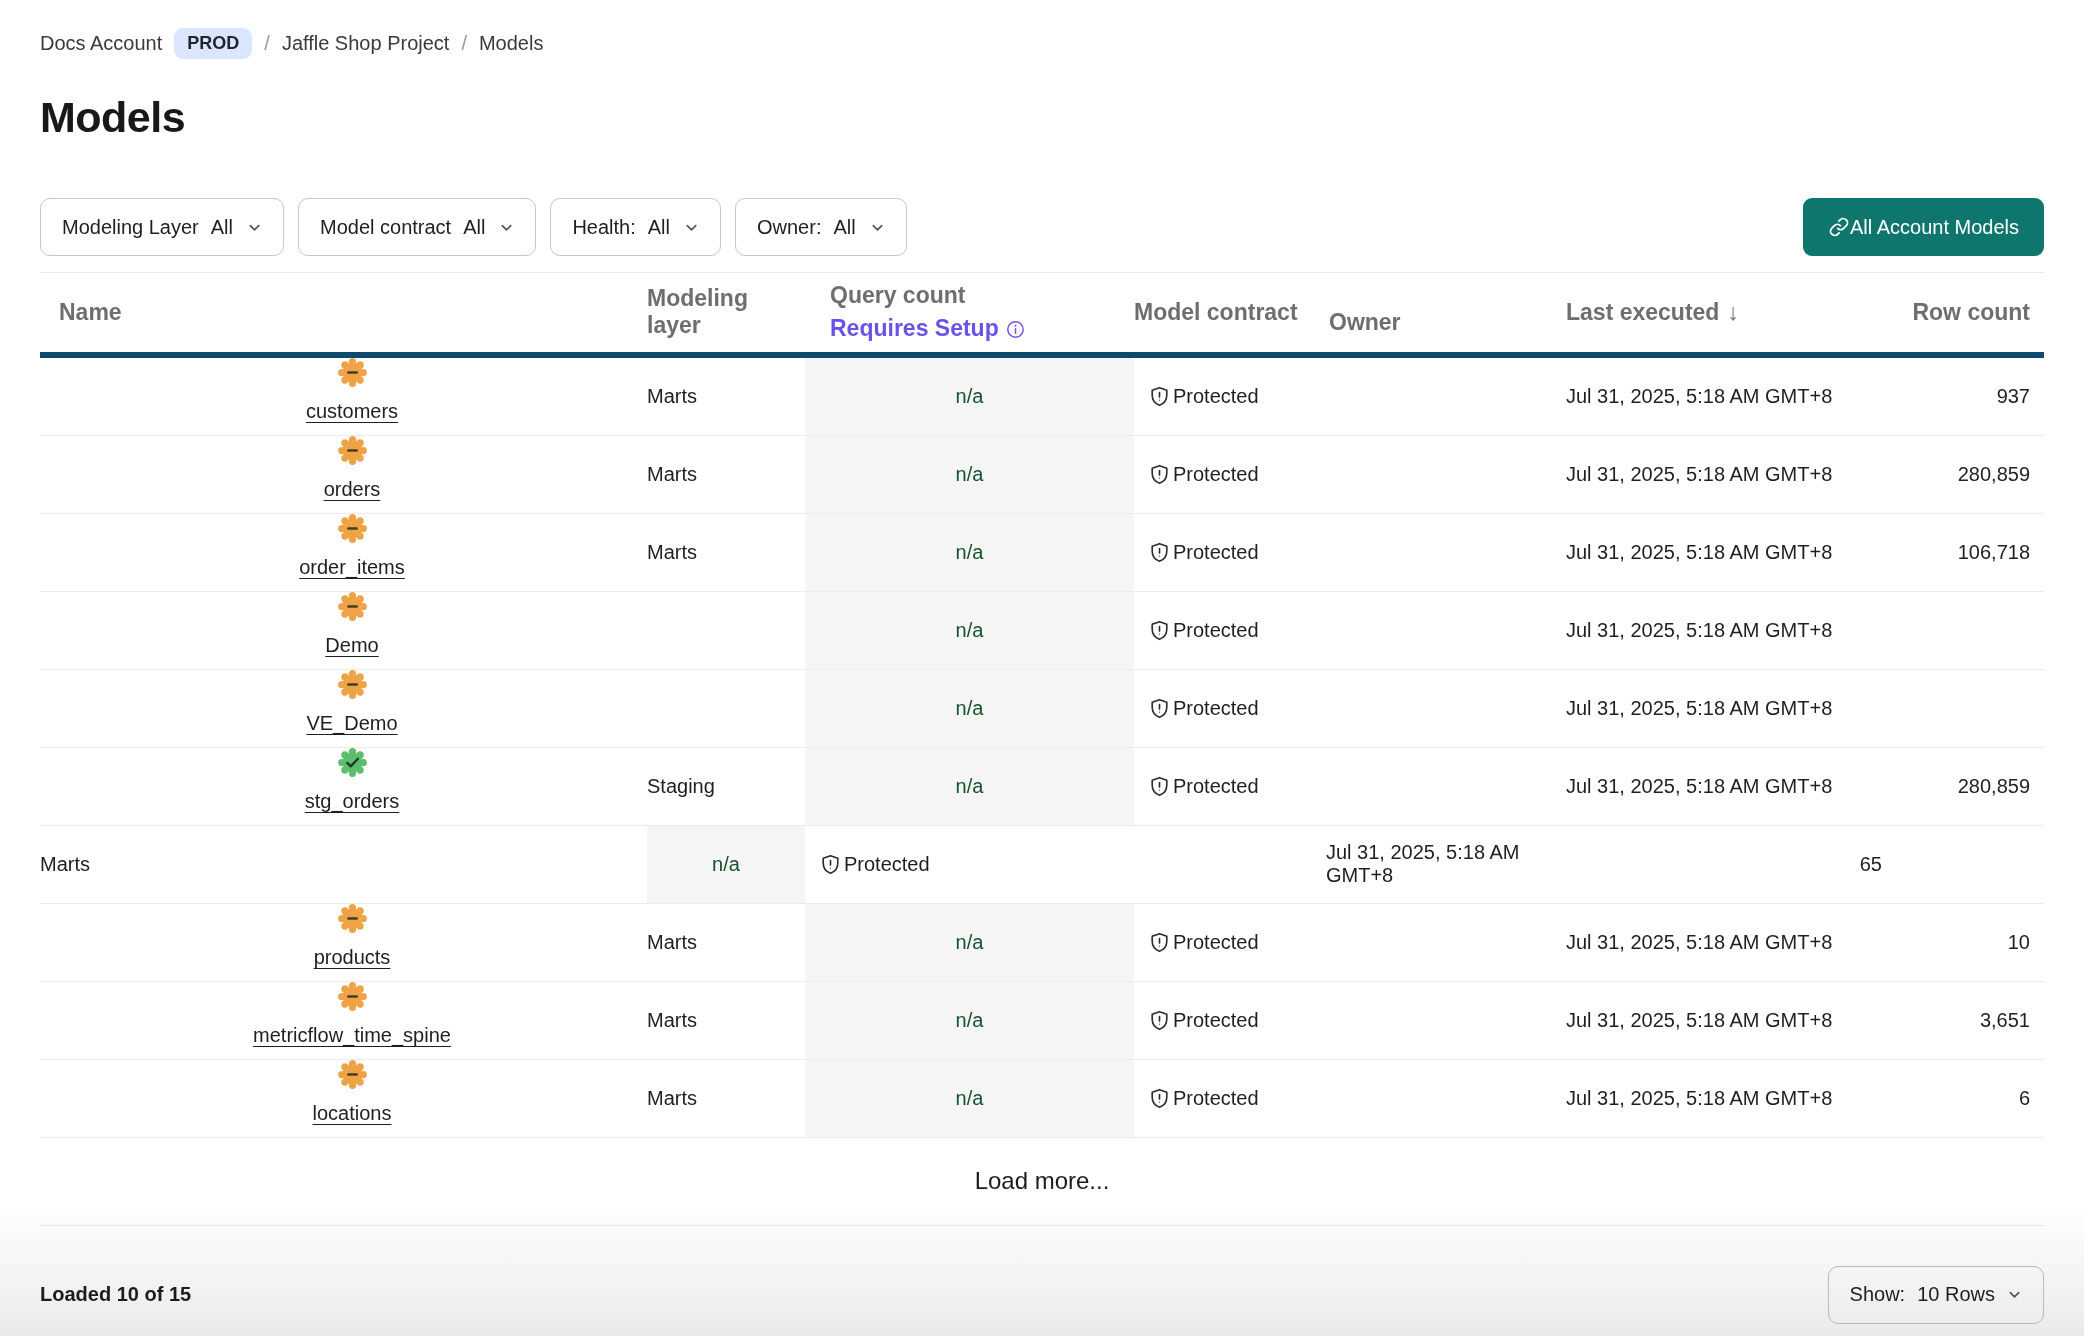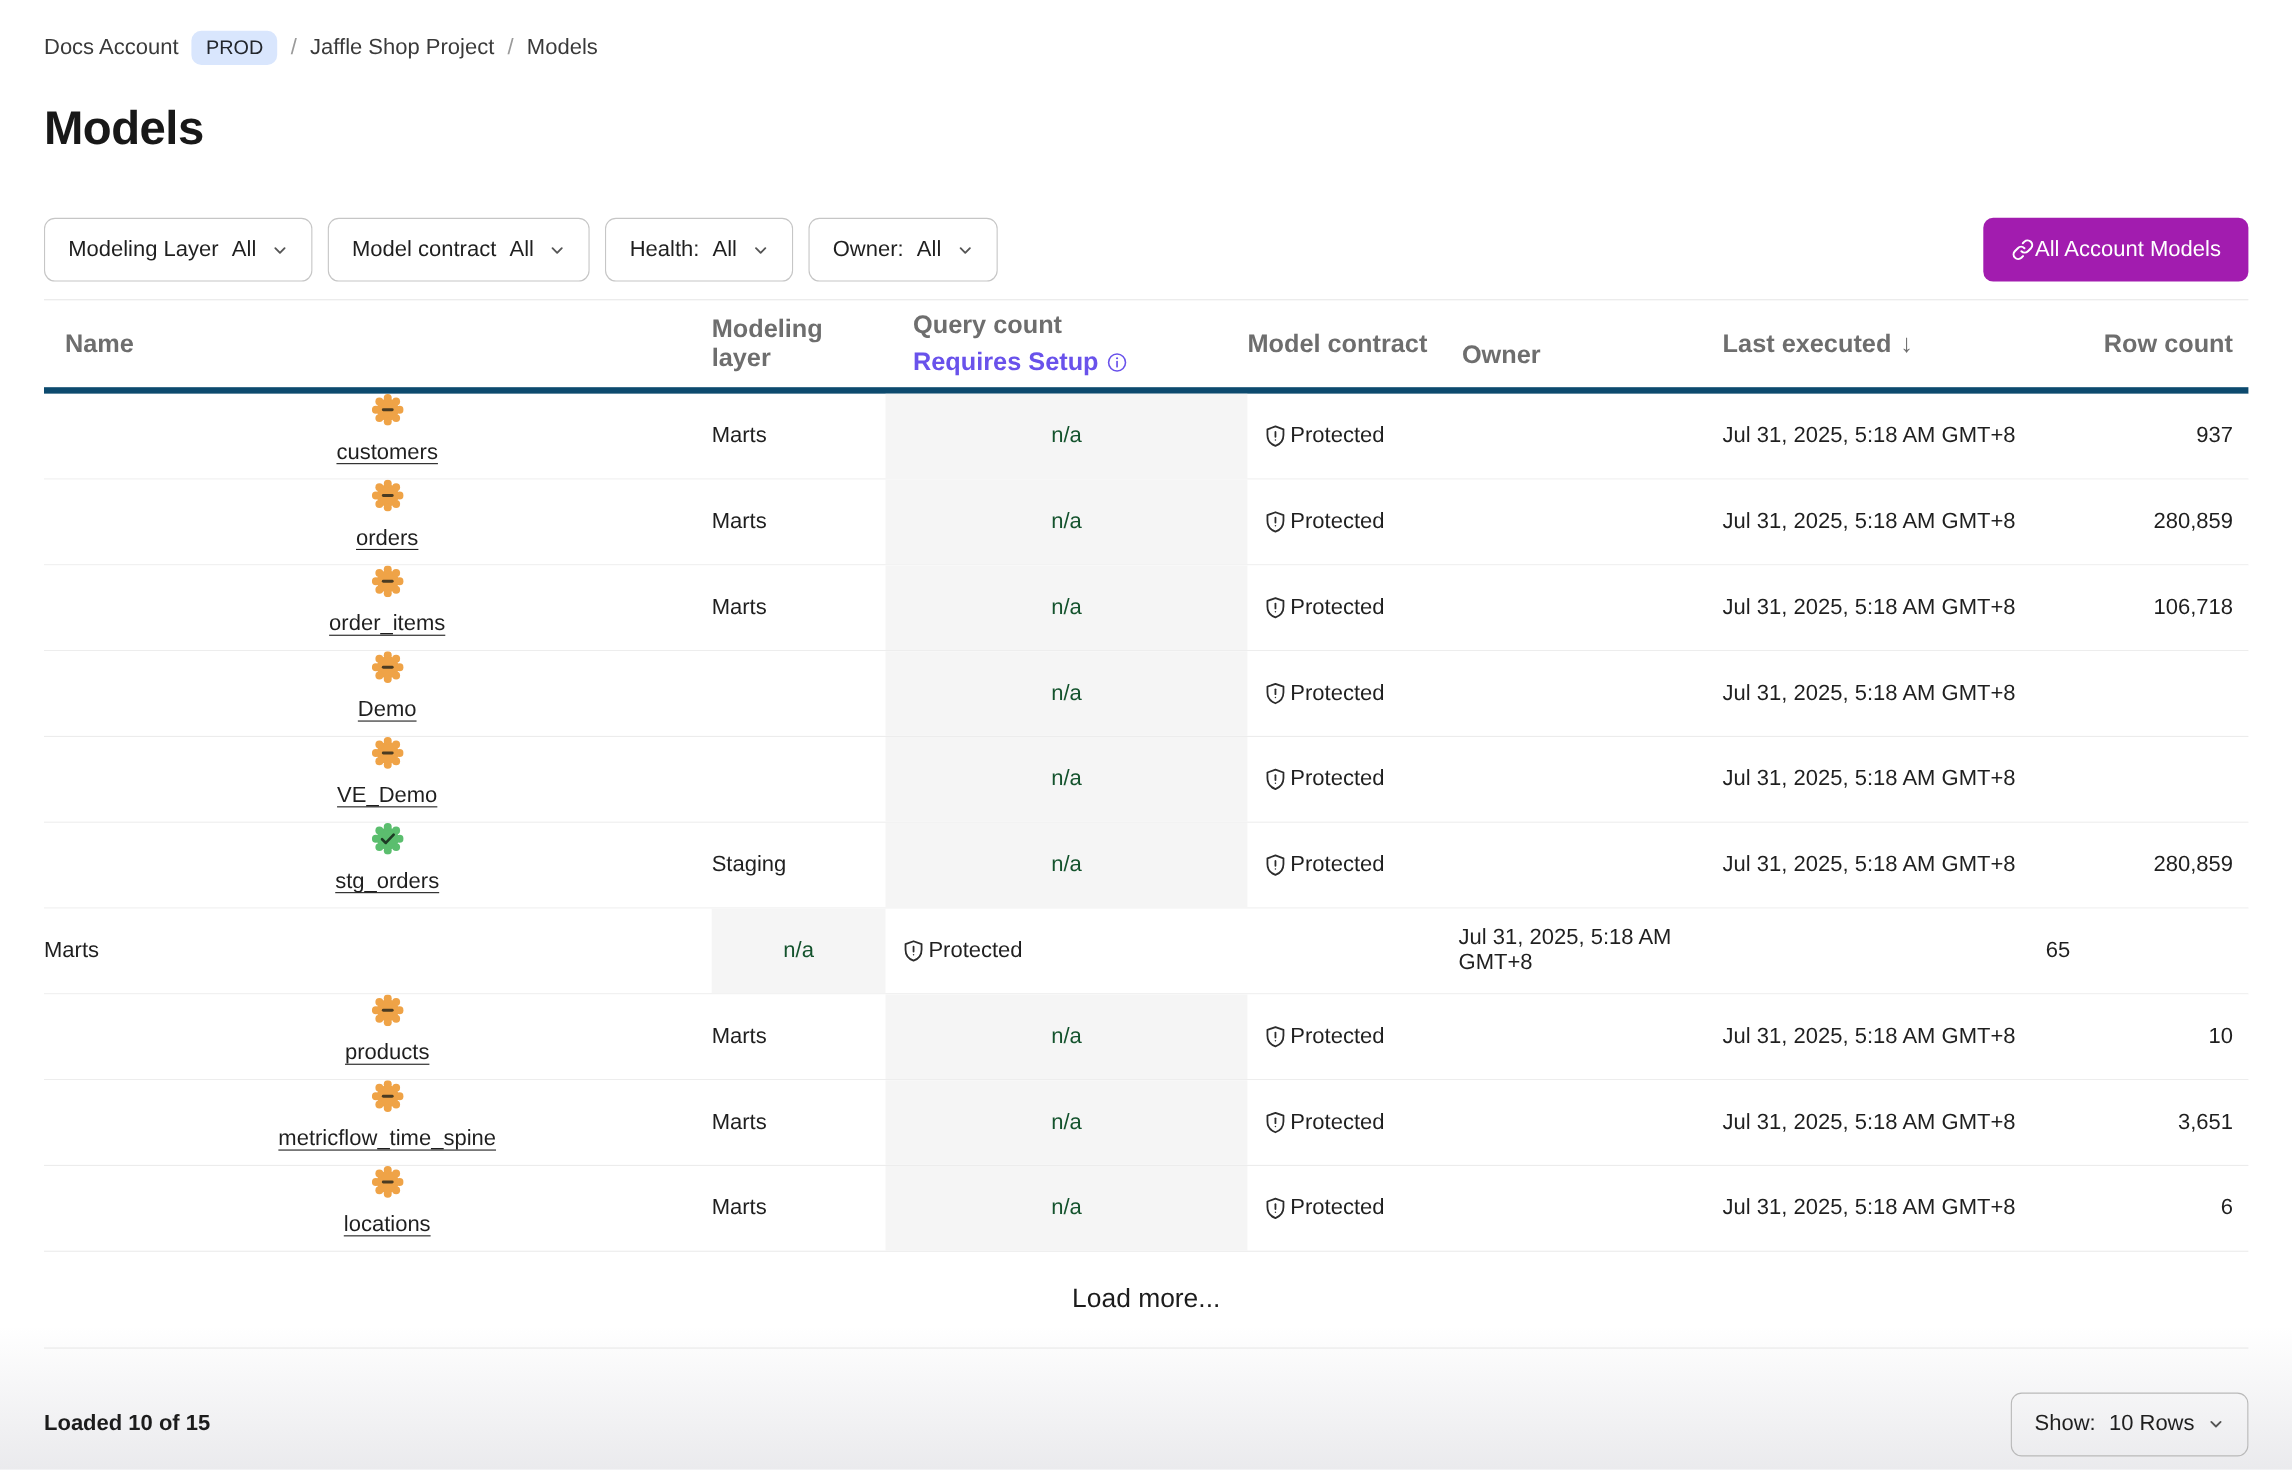--- a/index.html
+++ b/index.html
@@ -13,38 +13,38 @@
   .bottom-fade {
     position:absolute; left:0; right:0; bottom:0; height:130px;
     background:linear-gradient(180deg, rgba(236,236,238,0) 0%, rgba(233,233,236,0.95) 100%);
     pointer-events:none; z-index:0;
   }
   .page { position:relative; z-index:1; padding:0 40px; }
 
   
   .breadcrumb { display:flex; align-items:center; gap:12px; padding-top:28px; font-size:20px; color:#3a3a3a; }
   .crumb-link { cursor:pointer; }
-  .env-badge { background:#d9e6fd; color:#22262c; border-radius:9px; padding:5px 13px; font-size:18px; font-weight:400; }
+  .env-badge { background:#d9e6fd; color:#22262c; border-radius:9px; padding:5px 13px; font-size:18px; font-weight:700; }
   .sep { color:#9a9a9a; }
 
   
   h1 { margin:34px 0 0 0; font-size:43px; font-weight:700; letter-spacing:-0.5px; color:#181818; }
 
   
   .filter-row { margin-top:56px; display:flex; align-items:center; gap:14px; }
   .filter-btn {
     display:flex; align-items:center; gap:12px; height:58px; padding:0 21px;
     background:#fff; border:1px solid #c6c6c6; border-radius:10px;
     font-size:20px; color:#1f1f1f; cursor:pointer; white-space:nowrap;
   }
   .filter-btn .chev { margin-left:2px; display:flex; }
   .spacer { flex:1; }
   .dark-btn {
     display:flex; align-items:center; height:58px; padding:0 25px;
-    background:#a21caf; color:#ffffff; border:none; border-radius:9px;
+    background:#0f766e; color:#ffffff; border:none; border-radius:9px;
     font-size:20px; cursor:pointer; white-space:nowrap;
   }
 
   
   .table { margin-top:16px; }
   .thead, .row, .tpl-row {
     display:grid;
     grid-template-columns:607px 158px 329px 192px 240px 330px 1fr;
   }
   .thead {

